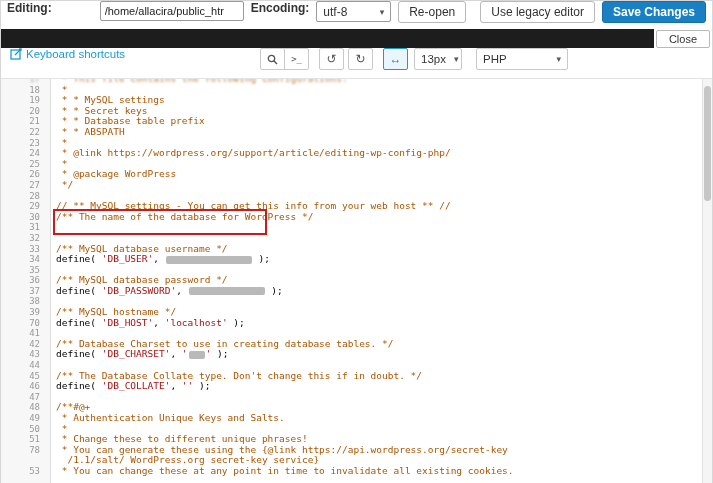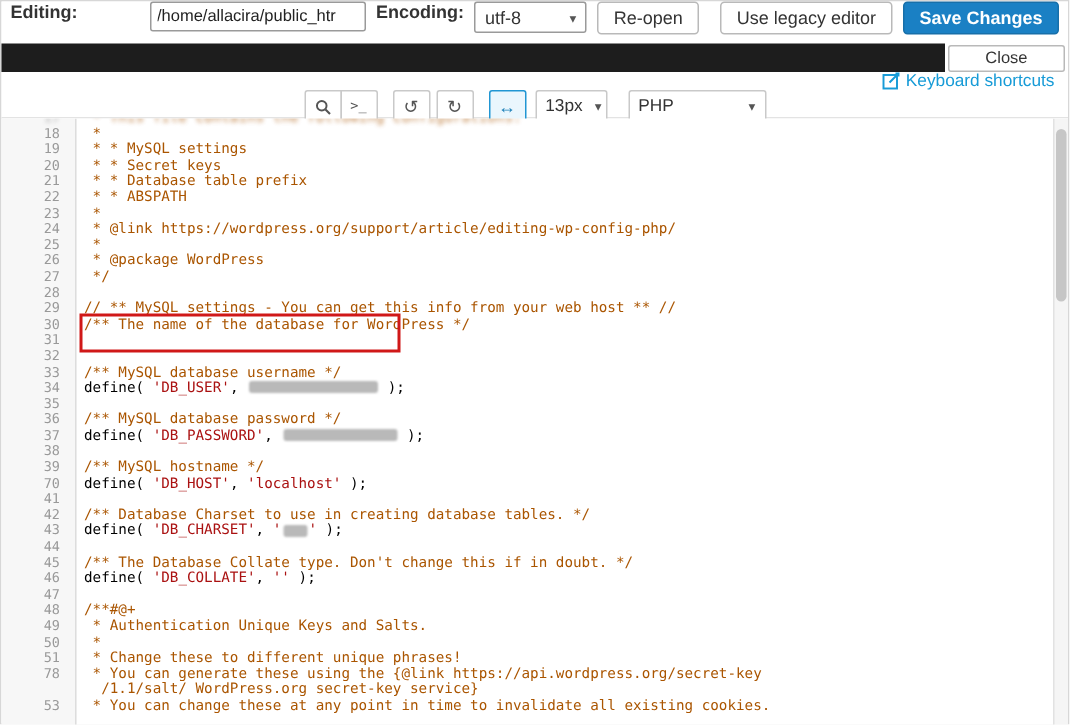--- a/index.html
+++ b/index.html
@@ -19,25 +19,25 @@
   .enc-sel { width:130px; }
   .btn { height:22px; border:1px solid #b9b9b9; border-radius:3px; background:#fff;
          font-size:12px; color:#333; padding:0 10px; display:inline-flex; align-items:center;
          justify-content:center; white-space:nowrap; font-family:"Liberation Sans",sans-serif; }
   .spacer { flex:1; }
   .btn-primary { background:#1a80c4; border-color:#176fa9; color:#fff; font-weight:bold; }
 
   
   .band { height:19px; background:#1d1d1d; display:flex; justify-content:flex-end; align-items:center; }
   .close-wrap { background:#fff; padding:1px 2px 2px 2px; }
-  .btn-close { height:18px; font-size:11px; padding:0 24px; border-radius:2px; }
+  .btn-close { height:18px; font-size:11px; padding:0 12px; border-radius:2px; }
 
   
-  .tbar { height:31px; background:#fff; display:flex; align-items:flex-end; padding:0 9px;
-          border-bottom:1px solid #e3e3e3;flex-direction:column; }
+  .tbar { height:31px; background:#fff; display:flex; align-items:flex-start; padding:0 9px;
+          border-bottom:1px solid #e3e3e3; }
   .ks-link { color:#179bd7; font-size:11.5px; display:inline-flex; align-items:center; gap:4px; cursor:pointer; }
   .tools { display:flex; align-items:center; margin:0 auto; }
   .tbtn { width:25px; height:22px; border:1px solid #c9c9c9; background:#fff; border-radius:2px;
           display:inline-flex; align-items:center; justify-content:center; font-size:12px; color:#555; }
   .joined .tbtn + .tbtn { margin-left:-1px; border-top-left-radius:0; border-bottom-left-radius:0; }
   .joined .tbtn:first-child { border-top-right-radius:0; border-bottom-right-radius:0; }
   .joined { display:inline-flex; }
   .tbtn.active { border-color:#2196d3; background:#eaf6fd; color:#1b7fb8; font-weight:bold; }
   .console-glyph { font-family:"DejaVu Sans Mono",monospace; font-size:9px; letter-spacing:0; }
   .tsel { height:22px; font-size:11.5px; border-color:#c9c9c9; }

